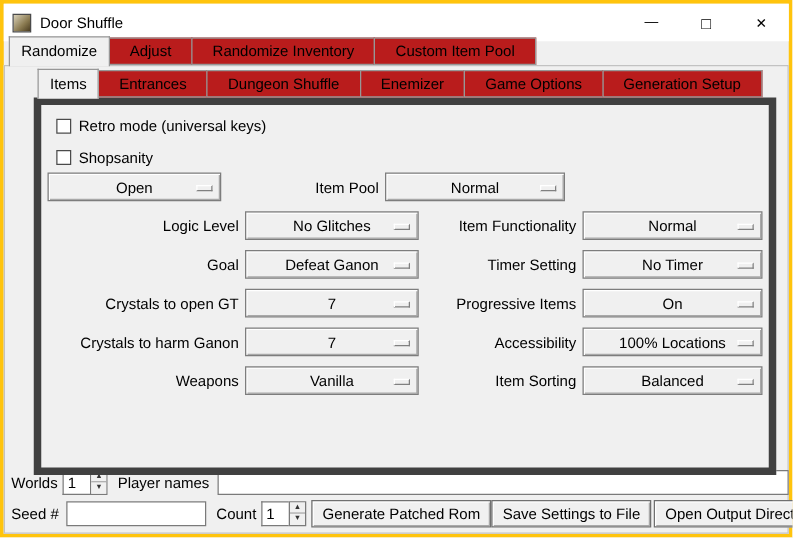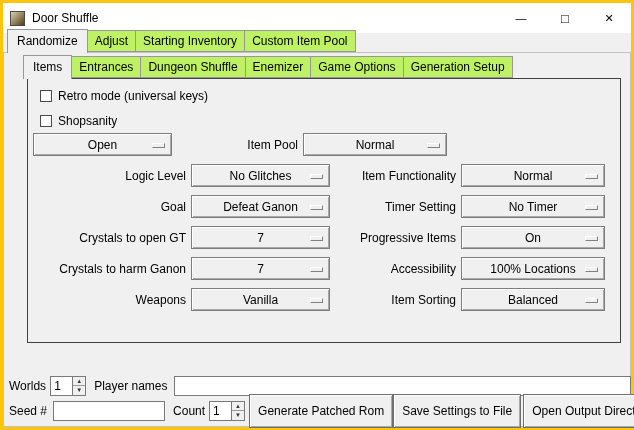--- a/index.html
+++ b/index.html
@@ -17,25 +17,25 @@
   .titlebar{position:absolute;left:0;top:0;right:0;height:30px;background:#ffffff;display:flex;align-items:center;}
   .app-icon{width:15px;height:15px;margin-left:7px;border:1px solid #4a4a4a;background:linear-gradient(135deg,#d8d0b8 0%,#8a7a50 60%,#4a3c20 100%);box-sizing:border-box;}
   .title-text{margin-left:7px;font-size:12px;}
   .tb-spacer{flex:1;}
   .tb-btn{width:44px;height:26px;display:flex;align-items:center;justify-content:center;font-size:11px;color:#000;cursor:default;}
   .tb-btn.max{font-size:13px;}
 
   
   .tabs{position:absolute;display:flex;align-items:flex-end;z-index:3;}
   .outer-tabs{left:4px;top:27px;height:22px;}
-  .inner-tabs{left:20px;top:53px;height:22px;}
-  .tab{padding:3px 7px 3px;background:#bef264;border:1px solid #979797;margin-right:-1px;white-space:nowrap;cursor:default;}
+  .inner-tabs{left:27px;top:53px;height:22px;}
+  .tab{padding:3px 16px 3px;background:#b91c1c;border:1px solid #979797;margin-right:-1px;white-space:nowrap;cursor:default;}
   .tab.selected{background:#f0f0f0;border-bottom:none;padding:4px 9px 5px;margin-bottom:-1px;z-index:4;position:relative;}
   .outer-pane{position:absolute;left:0;top:49px;right:0;bottom:0;border:1px solid #c2c2c2;background:#f0f0f0;box-sizing:border-box;}
-  .inner-pane{position:absolute;left:24px;top:75px;width:594px;height:265px;border:1px solid #404040;background:#f0f0f0;box-sizing:border-box;z-index:1;}
+  .inner-pane{position:absolute;left:24px;top:75px;width:594px;height:302px;border:6px solid #404040;background:#f0f0f0;box-sizing:border-box;z-index:1;}
 
   
   .cb-row{position:absolute;left:12px;display:flex;align-items:center;height:18px;}
   .cb-box{width:12px;height:12px;background:#fff;border:1px solid #4a4a4a;box-sizing:border-box;margin-right:6px;}
   .cb-label{font-size:12px;}
 
   
   .opt-rows{position:absolute;left:0;top:50px;right:0;}
   .opt-row{display:flex;align-items:center;height:31px;}
   .opt-label-left{width:158px;text-align:right;font-size:12px;}
@@ -58,21 +58,21 @@
   .entry{height:20px;background:#fff;border:1px solid #7a7a7a;box-sizing:border-box;
     font-family:"Liberation Sans","DejaVu Sans",sans-serif;font-size:12px;padding:0 3px;outline:none;}
   .spin{display:flex;align-items:stretch;height:20px;margin-left:4px;}
   .spin .entry{width:22px;border-right:none;}
   .spin-arrows{display:flex;flex-direction:column;width:14px;border:1px solid #7a7a7a;box-sizing:border-box;}
   .spin-btn{flex:1;background:#f0f0f0;display:flex;align-items:center;justify-content:center;
     font-size:6px;line-height:1;color:#333;cursor:default;}
   .spin-btn.up{border-bottom:1px solid #9a9a9a;}
   .pn-entry{flex:1;margin-left:6px;}
   .seed-entry{width:112px;margin-left:6px;}
-  .btn{height:34px;background:#f0f0f0;border:1px solid #707070;box-sizing:border-box;
+  .btn{height:22px;background:#f0f0f0;border:1px solid #707070;box-sizing:border-box;
     box-shadow:inset 1px 1px 0 #ffffff, inset -1px -1px 0 #a8a8a8;
     font-size:12px;padding:0 8px;display:flex;align-items:center;white-space:nowrap;cursor:default;}
   .spacer{flex:1;}
   .ml4{margin-left:4px;} .ml8{margin-left:8px;} .ml2{margin-left:2px;}
 </style>
 </head>
 <body>
 
 <div class="window">
   <div class="frame">
@@ -88,21 +88,21 @@
           <span>□</span>
         </div>
       <div class="tb-btn">
           <span>✕</span>
         </div>
     </div>
 
     <div class="tabs outer-tabs">
       <div class="tab selected">Randomize</div>
       <div class="tab">Adjust</div>
-      <div class="tab">Starting Inventory</div>
+      <div class="tab">Randomize Inventory</div>
       <div class="tab">Custom Item Pool</div>
     </div>
     <div class="outer-pane"></div>
 
     <div class="tabs inner-tabs">
       <div class="tab selected">Items</div>
       <div class="tab">Entrances</div>
       <div class="tab">Dungeon Shuffle</div>
       <div class="tab">Enemizer</div>
       <div class="tab">Game Options</div>

